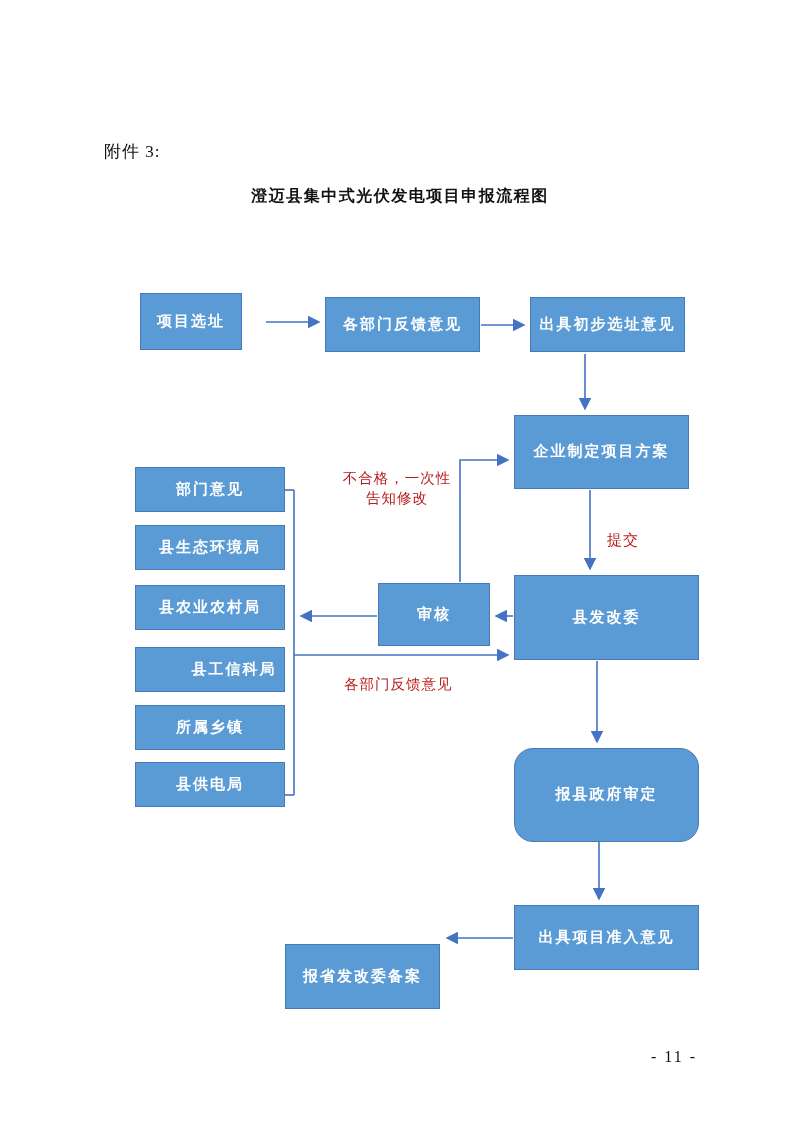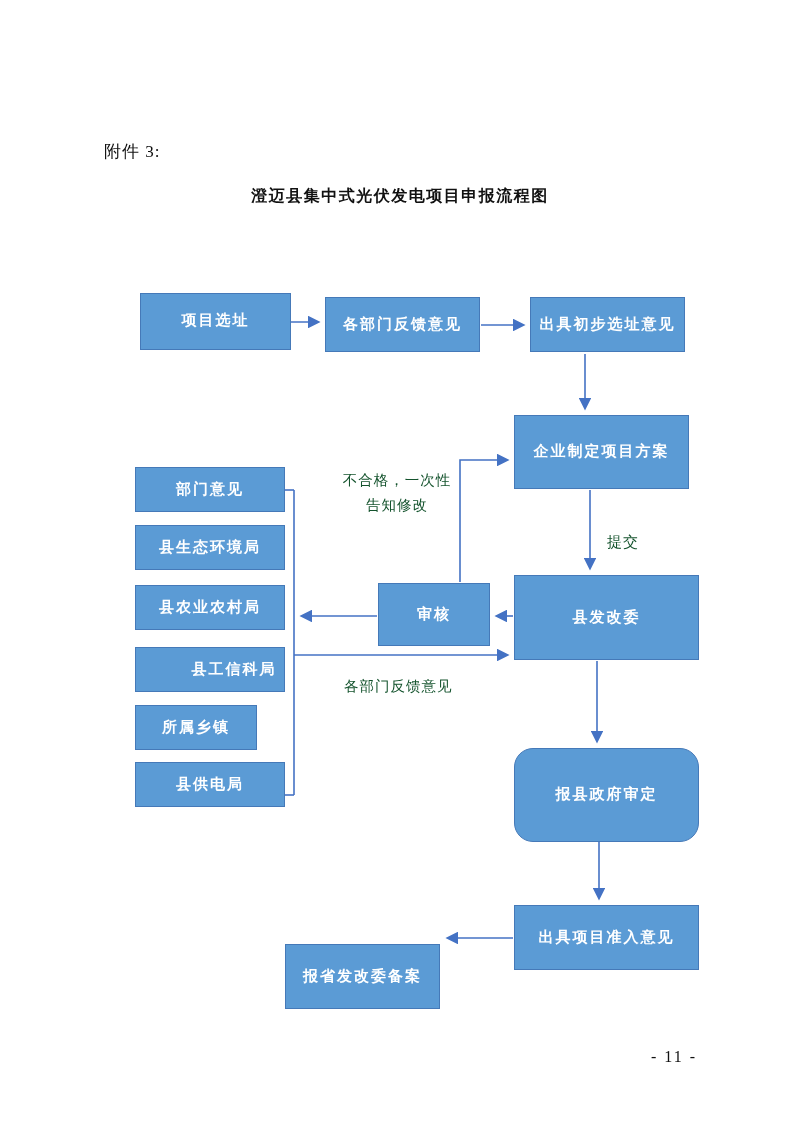--- a/index.html
+++ b/index.html
@@ -26,38 +26,38 @@
   }
   .flow{position:absolute;left:0;top:0;width:800px;height:1130px;}
   svg.arrows{position:absolute;left:0;top:0;z-index:1;pointer-events:none;}
   .node{
     position:absolute;z-index:2;
     background:#5b9bd5;border:1px solid #4579b8;
     color:#ffffff;font-weight:700;font-size:15px;letter-spacing:2px;
     display:flex;align-items:center;justify-content:center;text-align:center;
     box-sizing:border-box;line-height:1.3;
   }
-  .n-site{left:140px;top:293px;width:151px;height:57px;font-family:Liberation Mono, monospace;}
+  .n-site{left:140px;top:293px;width:102px;height:57px;}
   .n-survey{left:325px;top:297px;width:155px;height:55px;}
   .n-initial{left:530px;top:297px;width:155px;height:55px;}
   .n-plan{left:514px;top:415px;width:175px;height:74px;}
   .n-review{left:378px;top:583px;width:112px;height:63px;}
   .n-fgw{left:514px;top:575px;width:185px;height:85px;}
   .n-d1{left:135px;top:467px;width:150px;height:45px;}
   .n-d2{left:135px;top:525px;width:150px;height:45px;}
   .n-d3{left:135px;top:585px;width:150px;height:45px;}
   .n-d4{left:135px;top:647px;width:150px;height:45px;padding-left:48px;}
-  .n-d5{left:135px;top:705px;width:122px;height:45px;}
+  .n-d5{left:135px;top:705px;width:150px;height:45px;}
   .n-d6{left:135px;top:762px;width:150px;height:45px;}
   .n-gov{left:514px;top:748px;width:185px;height:94px;border-radius:19px;}
   .n-admission{left:514px;top:905px;width:185px;height:65px;}
   .n-record{left:285px;top:944px;width:155px;height:65px;}
   .ann{
-    position:absolute;z-index:3;color:#14532d;
-    font-size:14.5px;line-height:25px;letter-spacing:1px;
+    position:absolute;z-index:3;color:#b91c1c;
+    font-size:14.5px;line-height:20px;letter-spacing:1px;
     white-space:pre-line;
   }
   .a-unqualified{left:322px;top:468px;width:150px;text-align:center;}
   .a-qualified{left:302px;top:554px;width:120px;text-align:left;}
   .a-feedback{left:344px;top:674px;}
   .a-submit{left:607px;top:530px;font-size:15px;}
 </style>
 </head>
 <body>
 

